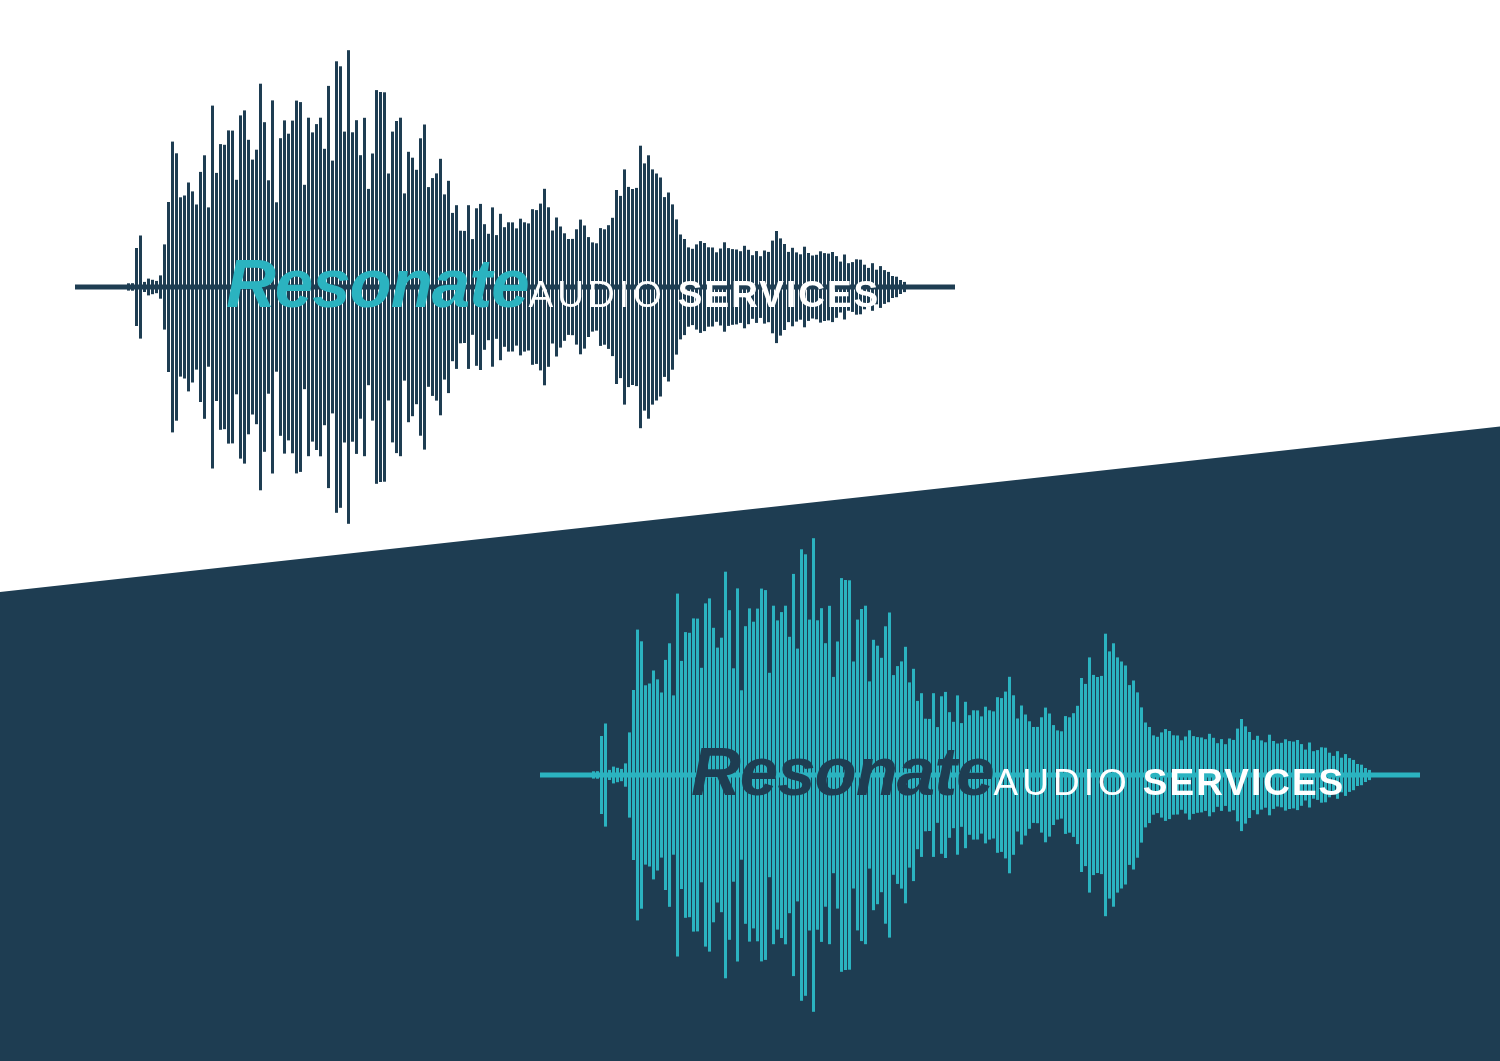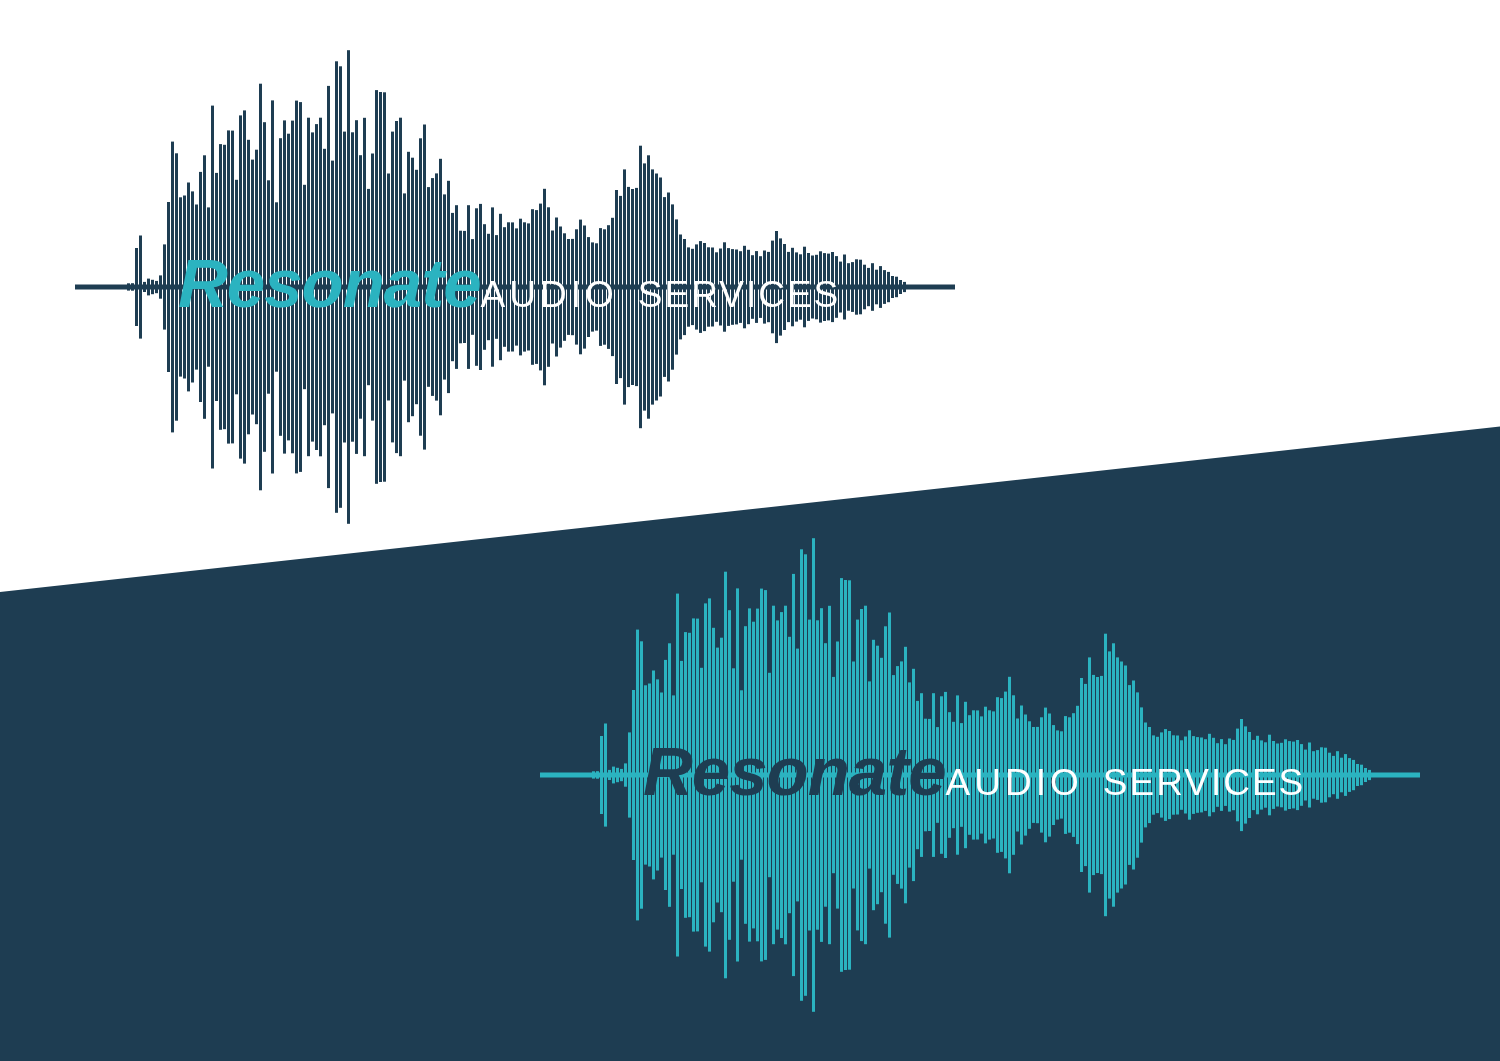--- a/index.html
+++ b/index.html
@@ -21,38 +21,39 @@
   .logo-top{left:75px;top:37px;}
   .logo-bottom{left:540px;top:525px;}
   .wave{position:absolute;left:0;top:0;}
   .wordmark{
     position:absolute;
     left:103px;top:250px;
     transform:translateY(-54%);
     display:flex;
     align-items:baseline;
     white-space:nowrap;
+    padding-left:48px;
   }
   .name{
     font-size:69px;
     font-weight:bold;
     font-style:italic;
     letter-spacing:-1px;
     line-height:1.1;
   }
   .audio{
     font-size:37px;
     font-weight:normal;
     letter-spacing:4px;
   }
   .services{
     font-size:37px;
-    font-weight:normal;
+    font-weight:bold;
     letter-spacing:2px;
-    margin-left:20px;
+    margin-left:12px;
   }
 </style>
 </head>
 <body>
 
 <div class="canvas">
 
   <div class="bg-dark" style="background: rgb(30, 61, 82);"></div>
 
   <div class="logo logo-top">

